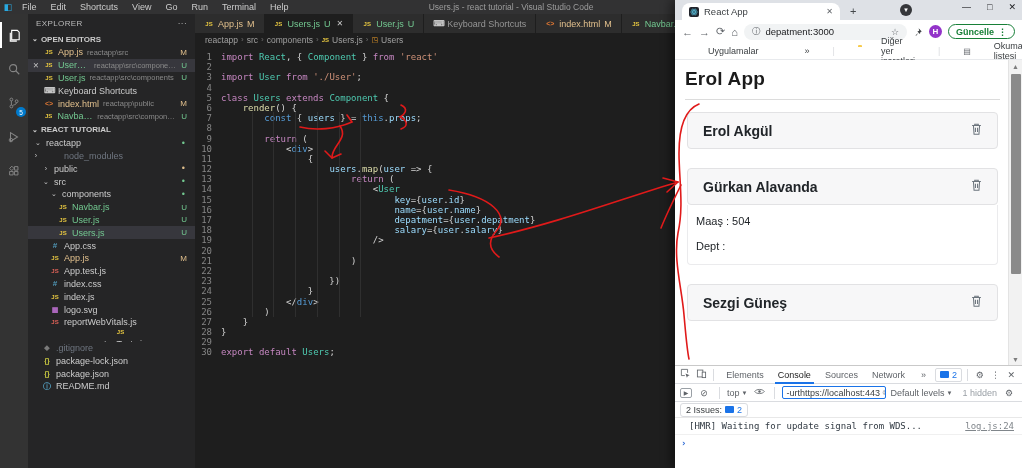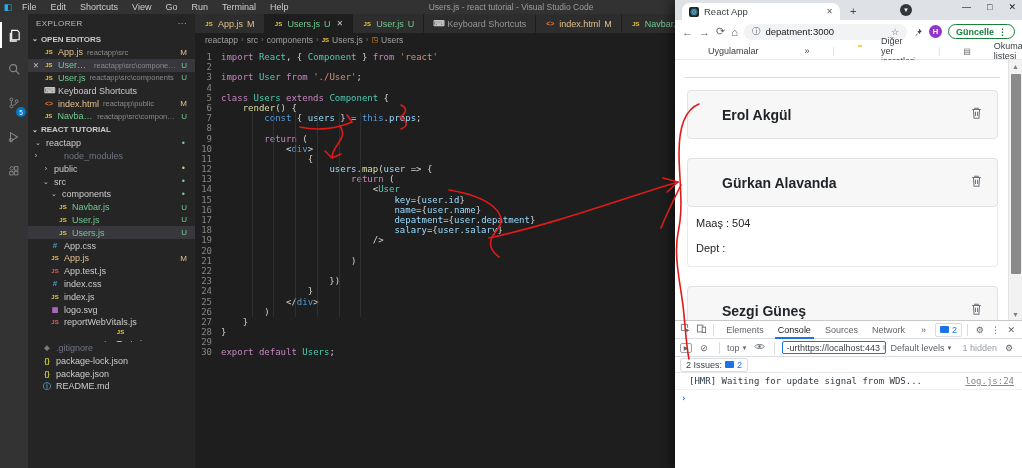--- a/index.html
+++ b/index.html
@@ -104,33 +104,33 @@
   .folder { width:10px; height:8px; background:#f7cb4d; border-radius:1px; position:relative; }
   .folder::before { content:""; position:absolute; top:-2px; left:0; width:4px; height:2px; background:#f7cb4d; border-radius:1px 1px 0 0; }
   .readlist { color:#5f6368; font-size:8px; }
   .spacer { flex:1; }
 
   .page { position:relative; flex:1; background:#fff; overflow:hidden; }
   .page-inner { position:absolute; top:0; left:0; right:14px; bottom:0; padding:8px 8px 0 10px; }
   .page h1 { font-size:19px; color:#1b1b1b; font-weight:bold; letter-spacing:.2px; }
   .page hr { border:none; border-top:1px solid #dcdcdc; margin:9px 0 12px 0; }
   .cards { display:flex; flex-direction:column; gap:19px; padding:0 2px; }
-  .card-header { background:#f7f7f8; border:1px solid #e2e2e4; border-radius:4px; height:49px;
-    display:flex; align-items:center; justify-content:space-between; padding:0 14px 0 34px; }
+  .card-header { background:#f7f7f8; border:1px solid #e2e2e4; border-radius:4px; height:37px;
+    display:flex; align-items:center; justify-content:space-between; padding:0 14px 0 15px; }
   .card-name { font-size:14px; font-weight:bold; color:#212529; }
   .card-body { background:#fff; border:1px solid #ebebed; border-top:none; border-radius:0 0 4px 4px;
     padding:10px 8px 12px 8px; font-size:11px; color:#212529; display:flex; flex-direction:column; gap:13px; }
   .trash { color:#6c757d; }
   .scrollbar { position:absolute; top:0; right:0; bottom:0; width:14px; background:#f2f2f2;
     border-left:1px solid #e3e3e3; display:flex; flex-direction:column; align-items:center; }
   .sb-arrow { height:12px; color:#7d7d7d; font-size:7px; display:flex; align-items:center; }
   .sb-thumb { width:10px; flex:0 0 auto; background:#8a8a8a; border-radius:1px; margin-top:2px; }
 
   
-  .devtools { height:148px; background:#fff; border-top:1px solid #c9c9c9; flex:0 0 auto;
+  .devtools { height:103px; background:#fff; border-top:1px solid #c9c9c9; flex:0 0 auto;
     display:flex; flex-direction:column; font-size:9px; color:#5f6368; }
   .dt-row1 { height:18px; display:flex; align-items:center; border-bottom:1px solid #dadce0; padding:0 4px; gap:2px; }
   .dt-ic { width:16px; text-align:center; color:#5f6368; }
   .dt-sep { width:1px; height:12px; background:#dadce0; margin:0 3px; }
   .dt-tab { padding:0 7px; height:18px; display:flex; align-items:center; color:#5f6368; position:relative; white-space:nowrap; }
   .dt-tab.active { color:#1a1a1a; }
   .dt-tab.active::after { content:""; position:absolute; left:4px; right:4px; bottom:0; height:2px; background:#1a73e8; }
   .msgbadge { display:flex; align-items:center; gap:3px; border:1px solid #dadce0; border-radius:2px;
     padding:1px 4px; margin-left:auto; }
   .chatico { width:9px; height:7px; background:#1a73e8; border-radius:1px; position:relative; }
@@ -509,20 +509,21 @@
       <span class="bm-sep">|</span>
       <span class="folder"></span>
       <span>Diğer yer işaretleri</span>
       <span class="bm-sep">|</span>
       <span class="readlist">▤</span>
       <span>Okuma listesi</span>
     </div>
 
     <div class="page">
       <div class="page-inner">
+        <h1>Erol App</h1>
         <hr>
         <div class="cards" id="cards">
             <div>
               <div class="card-header">
                 <span class="card-name">Erol Akgül</span>
                 <span class="trash"><svg width="13" height="14" viewBox="0 0 14 16">
                     <path fill="none" stroke="#6c757d" stroke-width="1.2" d="M2 4h10M5 4V2.5h4V4M3.5 4l.7 10h5.6l.7-10M5.8 6.5v5M8.2 6.5v5"></path>
                   </svg></span>
               </div>
             </div>

